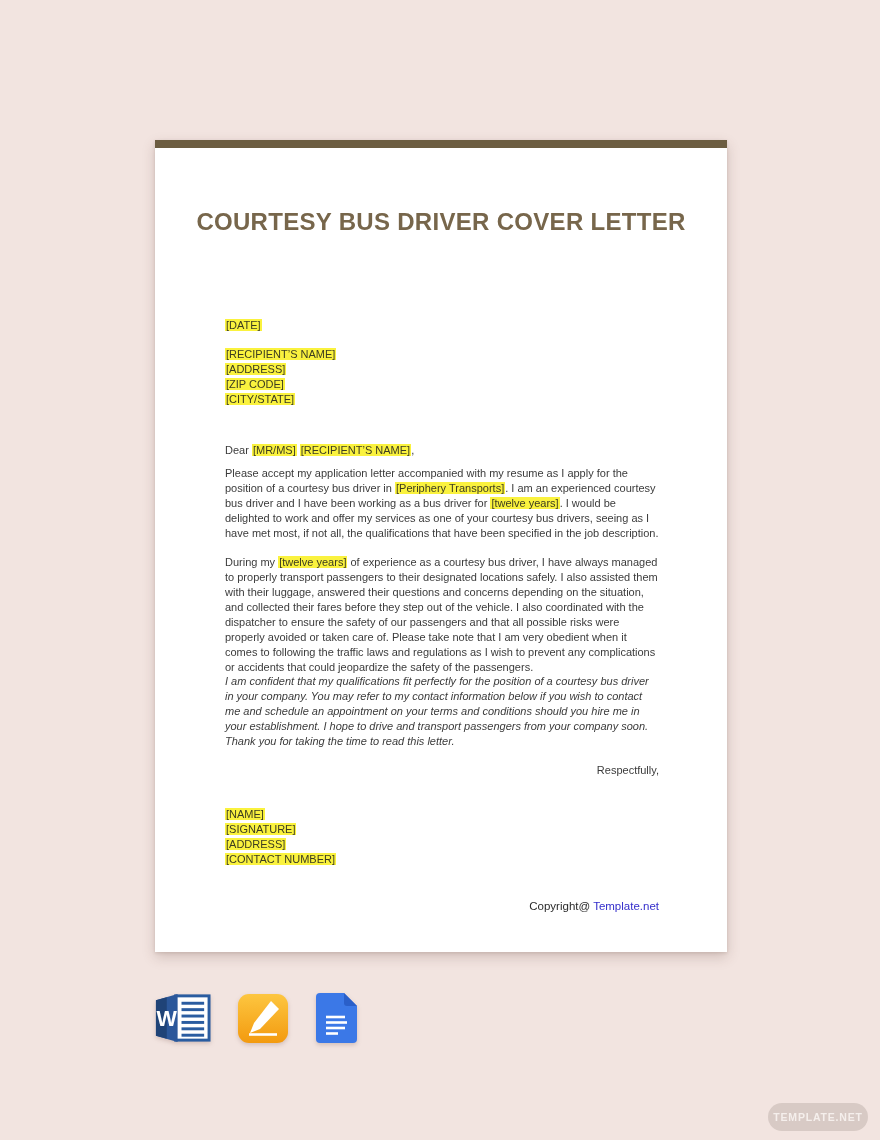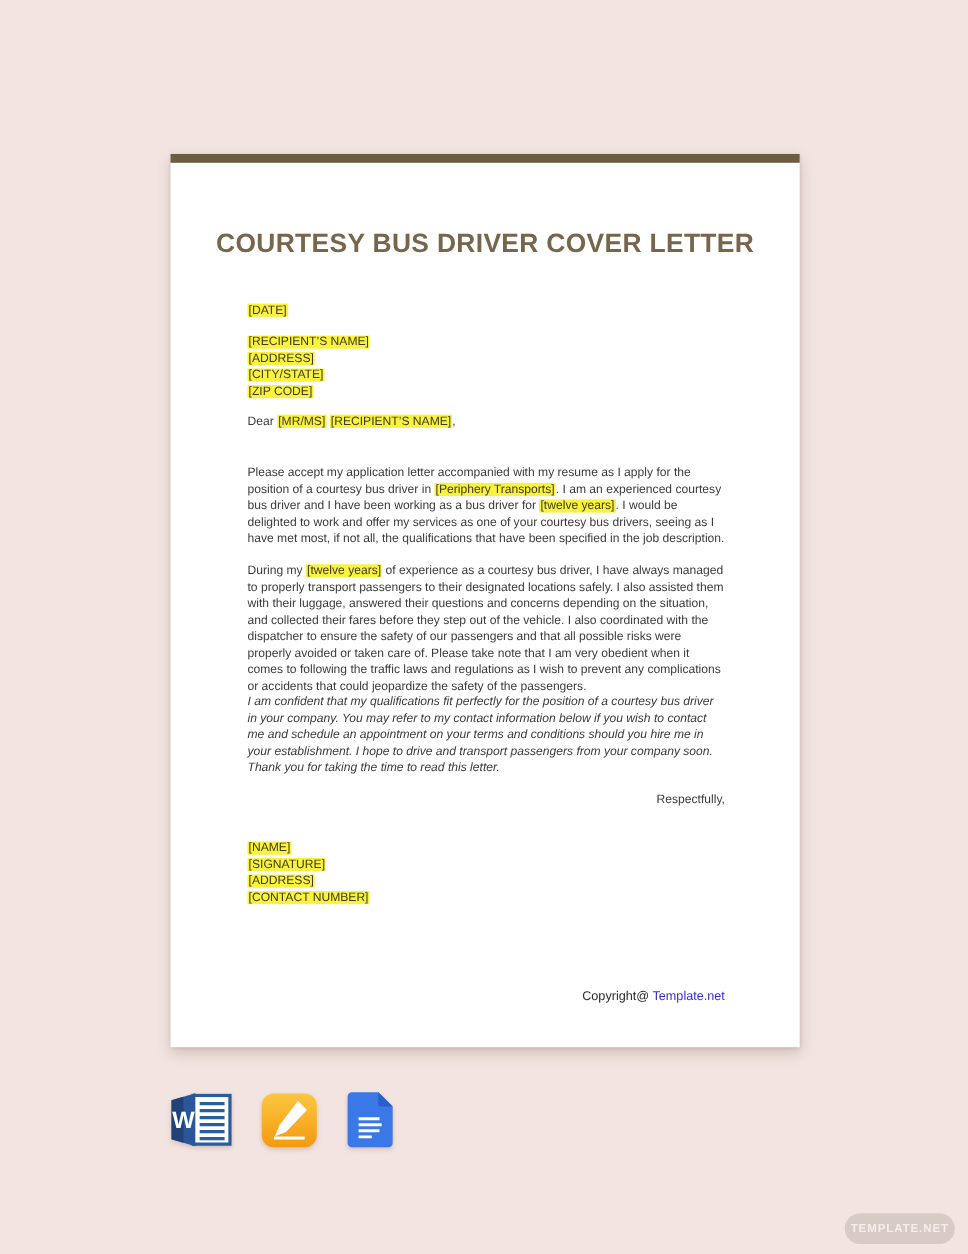--- a/index.html
+++ b/index.html
@@ -33,29 +33,30 @@
     letter-spacing: 0.3px;
     color: #77664b;
   }
   .block {
     position: absolute;
     left: 70px;
     width: 434px;
     font-size: 11px;
     line-height: 15px;
     color: #3b3b3b;
+    margin-top: 43px;
   }
   .hl {
     background: #faf23e;
     color: #3c3c20;
     padding: 0 1px;
   }
   .date-block    { top: 135px; }
   .recipient-block { top: 164px; }
-  .salutation    { top: 236px; }
+  .salutation    { top: 260px; }
   .para-1        { top: 283px; }
   .para-2        { top: 372px; }
   .para-3        { top: 491px; font-style: italic; }
   .closing       { top: 580px; text-align: right; }
   .signature-block { top: 624px; }
   .copyright-line {
     position: absolute;
     right: 68px; top: 760px;
     font-size: 11.5px;
     color: #2b2b2b;
@@ -97,22 +98,22 @@
 
   <div class="doc-title">COURTESY BUS DRIVER COVER LETTER</div>
 
   <div class="block date-block">
     <span class="hl">[DATE]</span>
   </div>
 
   <div class="block recipient-block">
     <span class="line"><span class="hl">[RECIPIENT’S NAME]</span></span>
     <span class="line"><span class="hl">[ADDRESS]</span></span>
+    <span class="line"><span class="hl">[ZIP CODE]</span></span>
     <span class="line"><span class="hl">[CITY/STATE]</span></span>
-    <span class="line"><span class="hl">[ZIP CODE]</span></span>
   </div>
 
   <div class="block salutation"><span>Dear </span><span class="hl">[MR/MS]</span><span> </span><span class="hl">[RECIPIENT’S NAME]</span><span>,</span></div>
 
   <div class="block para-1"><span>Please accept my application letter accompanied with my resume as I apply for the position of a courtesy bus driver in </span><span class="hl">[Periphery Transports]</span><span>. I am an experienced courtesy bus driver and I have been working as a bus driver for </span><span class="hl">[twelve years]</span><span>. I would be delighted to work and offer my services as one of your courtesy bus drivers, seeing as I have met most, if not all, the qualifications that have been specified in the job description.</span></div>
 
   <div class="block para-2"><span>During my </span><span class="hl">[twelve years]</span><span> of experience as a courtesy bus driver, I have always managed to properly transport passengers to their designated locations safely. I also assisted them with their luggage, answered their questions and concerns depending on the situation, and collected their fares before they step out of the vehicle. I also coordinated with the dispatcher to ensure the safety of our passengers and that all possible risks were properly avoided or taken care of. Please take note that I am very obedient when it comes to following the traffic laws and regulations as I wish to prevent any complications or accidents that could jeopardize the safety of the passengers.</span></div>
 
   <div class="block para-3"><span>I am confident that my qualifications fit perfectly for the position of a courtesy bus driver in your company. You may refer to my contact information below if you wish to contact me and schedule an appointment on your terms and conditions should you hire me in your establishment. I hope to drive and transport passengers from your company soon. Thank you for taking the time to read this letter.</span></div>
 

